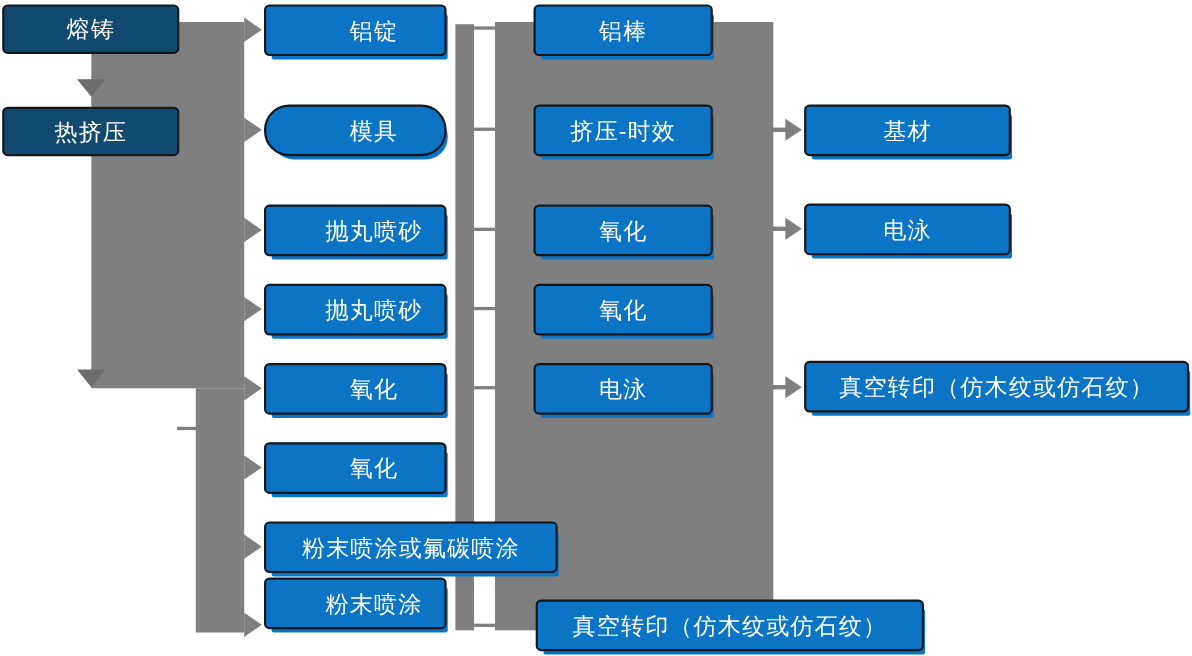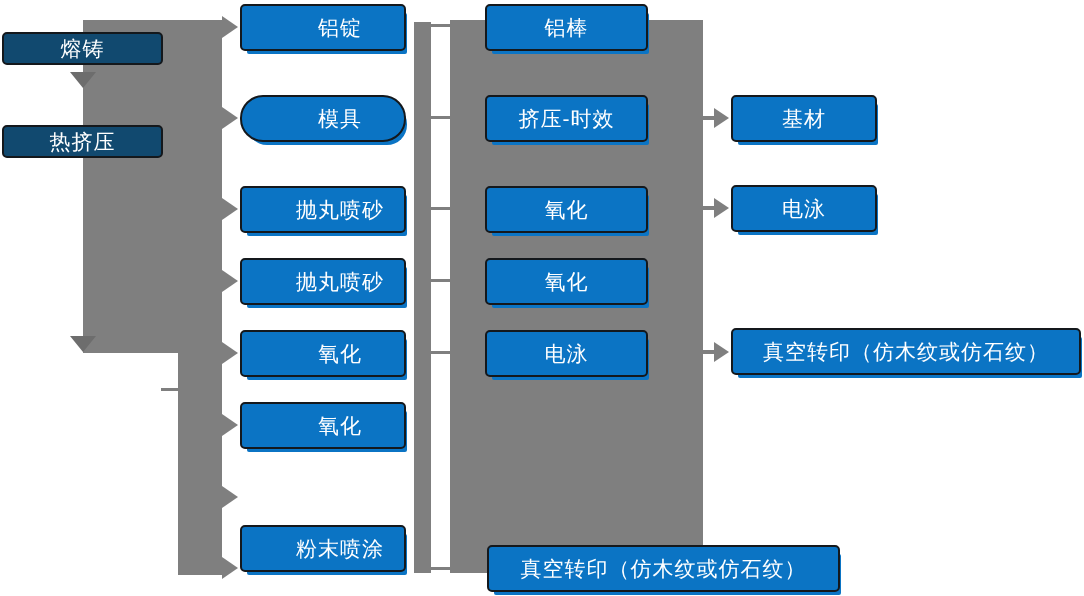--- a/index.html
+++ b/index.html
@@ -19,24 +19,24 @@
          border-left:13px solid transparent;border-right:13px solid transparent;
          border-top:16px solid var(--gray-dark);}
   
   .box{position:absolute;box-sizing:border-box;z-index:2;
        border:2.5px solid #14181c;border-radius:5px;
        color:#fff;font-size:21px;letter-spacing:1px;
        display:flex;align-items:center;justify-content:center;white-space:nowrap;}
   .blue{background:var(--blue);box-shadow:4px 6px 0 -3px var(--blue);}
   .navy{background:var(--navy);}
   
-  .c1{left:2px;width:161px;height:33px;margin-top:28px;}
+  .c1{left:2px;width:161px;height:45px;}
   .c2{left:240px;width:166px;height:47px;padding-left:34px;}
   .c3{left:485px;width:163px;height:47px;}
-  .c4{left:731px;width:146px;height:47px;}
+  .c4{left:731px;width:188px;height:47px;}
 </style>
 </head>
 <body>
 
 <div id="stage">
 
   <div class="conn" style="left:83px;top:20px;width:139px;height:333px;"></div>
   <div class="conn" style="left:178px;top:353px;width:44px;height:222px;"></div>
   <div class="conn" style="left:414px;top:22px;width:17px;height:551px;"></div>
   <div class="conn" style="left:450px;top:20px;width:253px;height:553px;"></div>
@@ -71,20 +71,21 @@
 
   <div class="box navy c1" style="top:4px;">熔铸</div>
   <div class="box navy c1" style="top:97px;">热挤压</div>
 
   <div class="box blue c2" style="top:4px;">铝锭</div>
   <div class="box blue c2" style="top:95px;border-radius:23px;">模具</div>
   <div class="box blue c2" style="top:186px;">抛丸喷砂</div>
   <div class="box blue c2" style="top:258px;">抛丸喷砂</div>
   <div class="box blue c2" style="top:330px;">氧化</div>
   <div class="box blue c2" style="top:402px;">氧化</div>
+  <div class="box blue" style="left:240px;top:474px;width:267px;height:47px;">粉末喷涂或氟碳喷涂</div>
   <div class="box blue c2" style="top:525px;">粉末喷涂</div>
 
   <div class="box blue c3" style="top:95px;">挤压-时效</div>
   <div class="box blue c3" style="top:4px;">铝棒</div>
   <div class="box blue c3" style="top:186px;">氧化</div>
   <div class="box blue c3" style="top:258px;">氧化</div>
   <div class="box blue c3" style="top:330px;">电泳</div>
   <div class="box blue" style="left:487px;top:545px;width:353px;height:47px;">真空转印（仿木纹或仿石纹）</div>
 
   <div class="box blue c4" style="top:95px;">基材</div>

